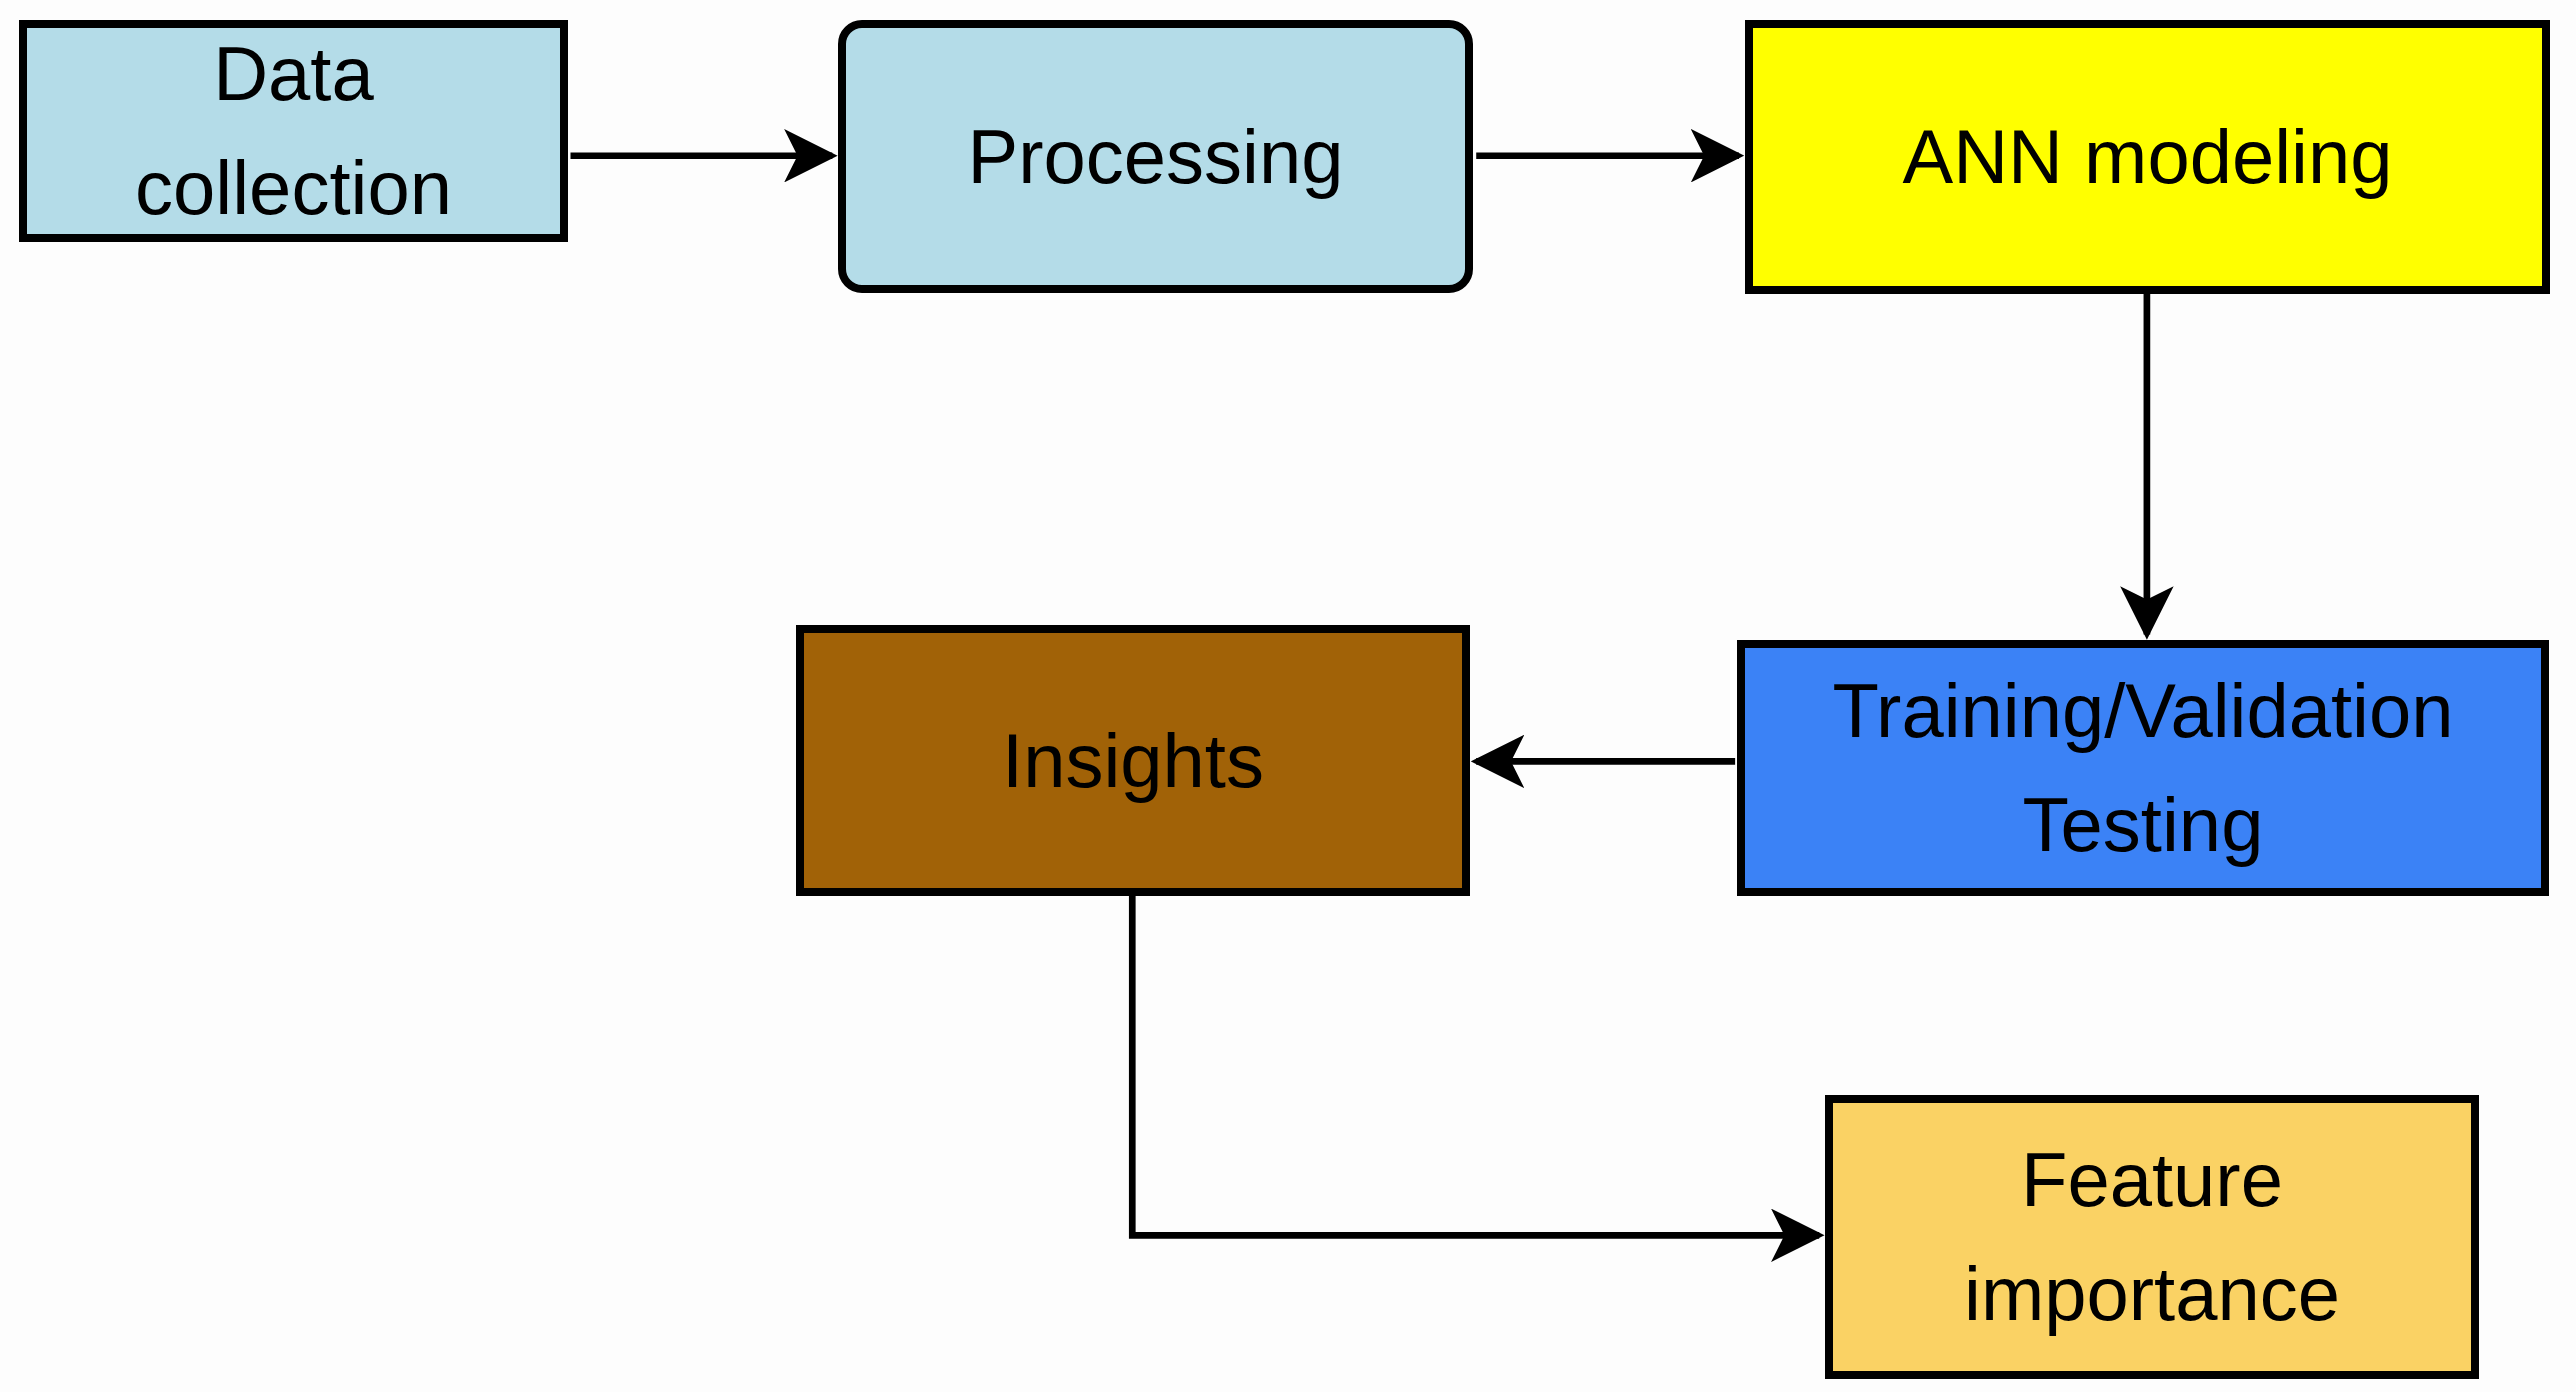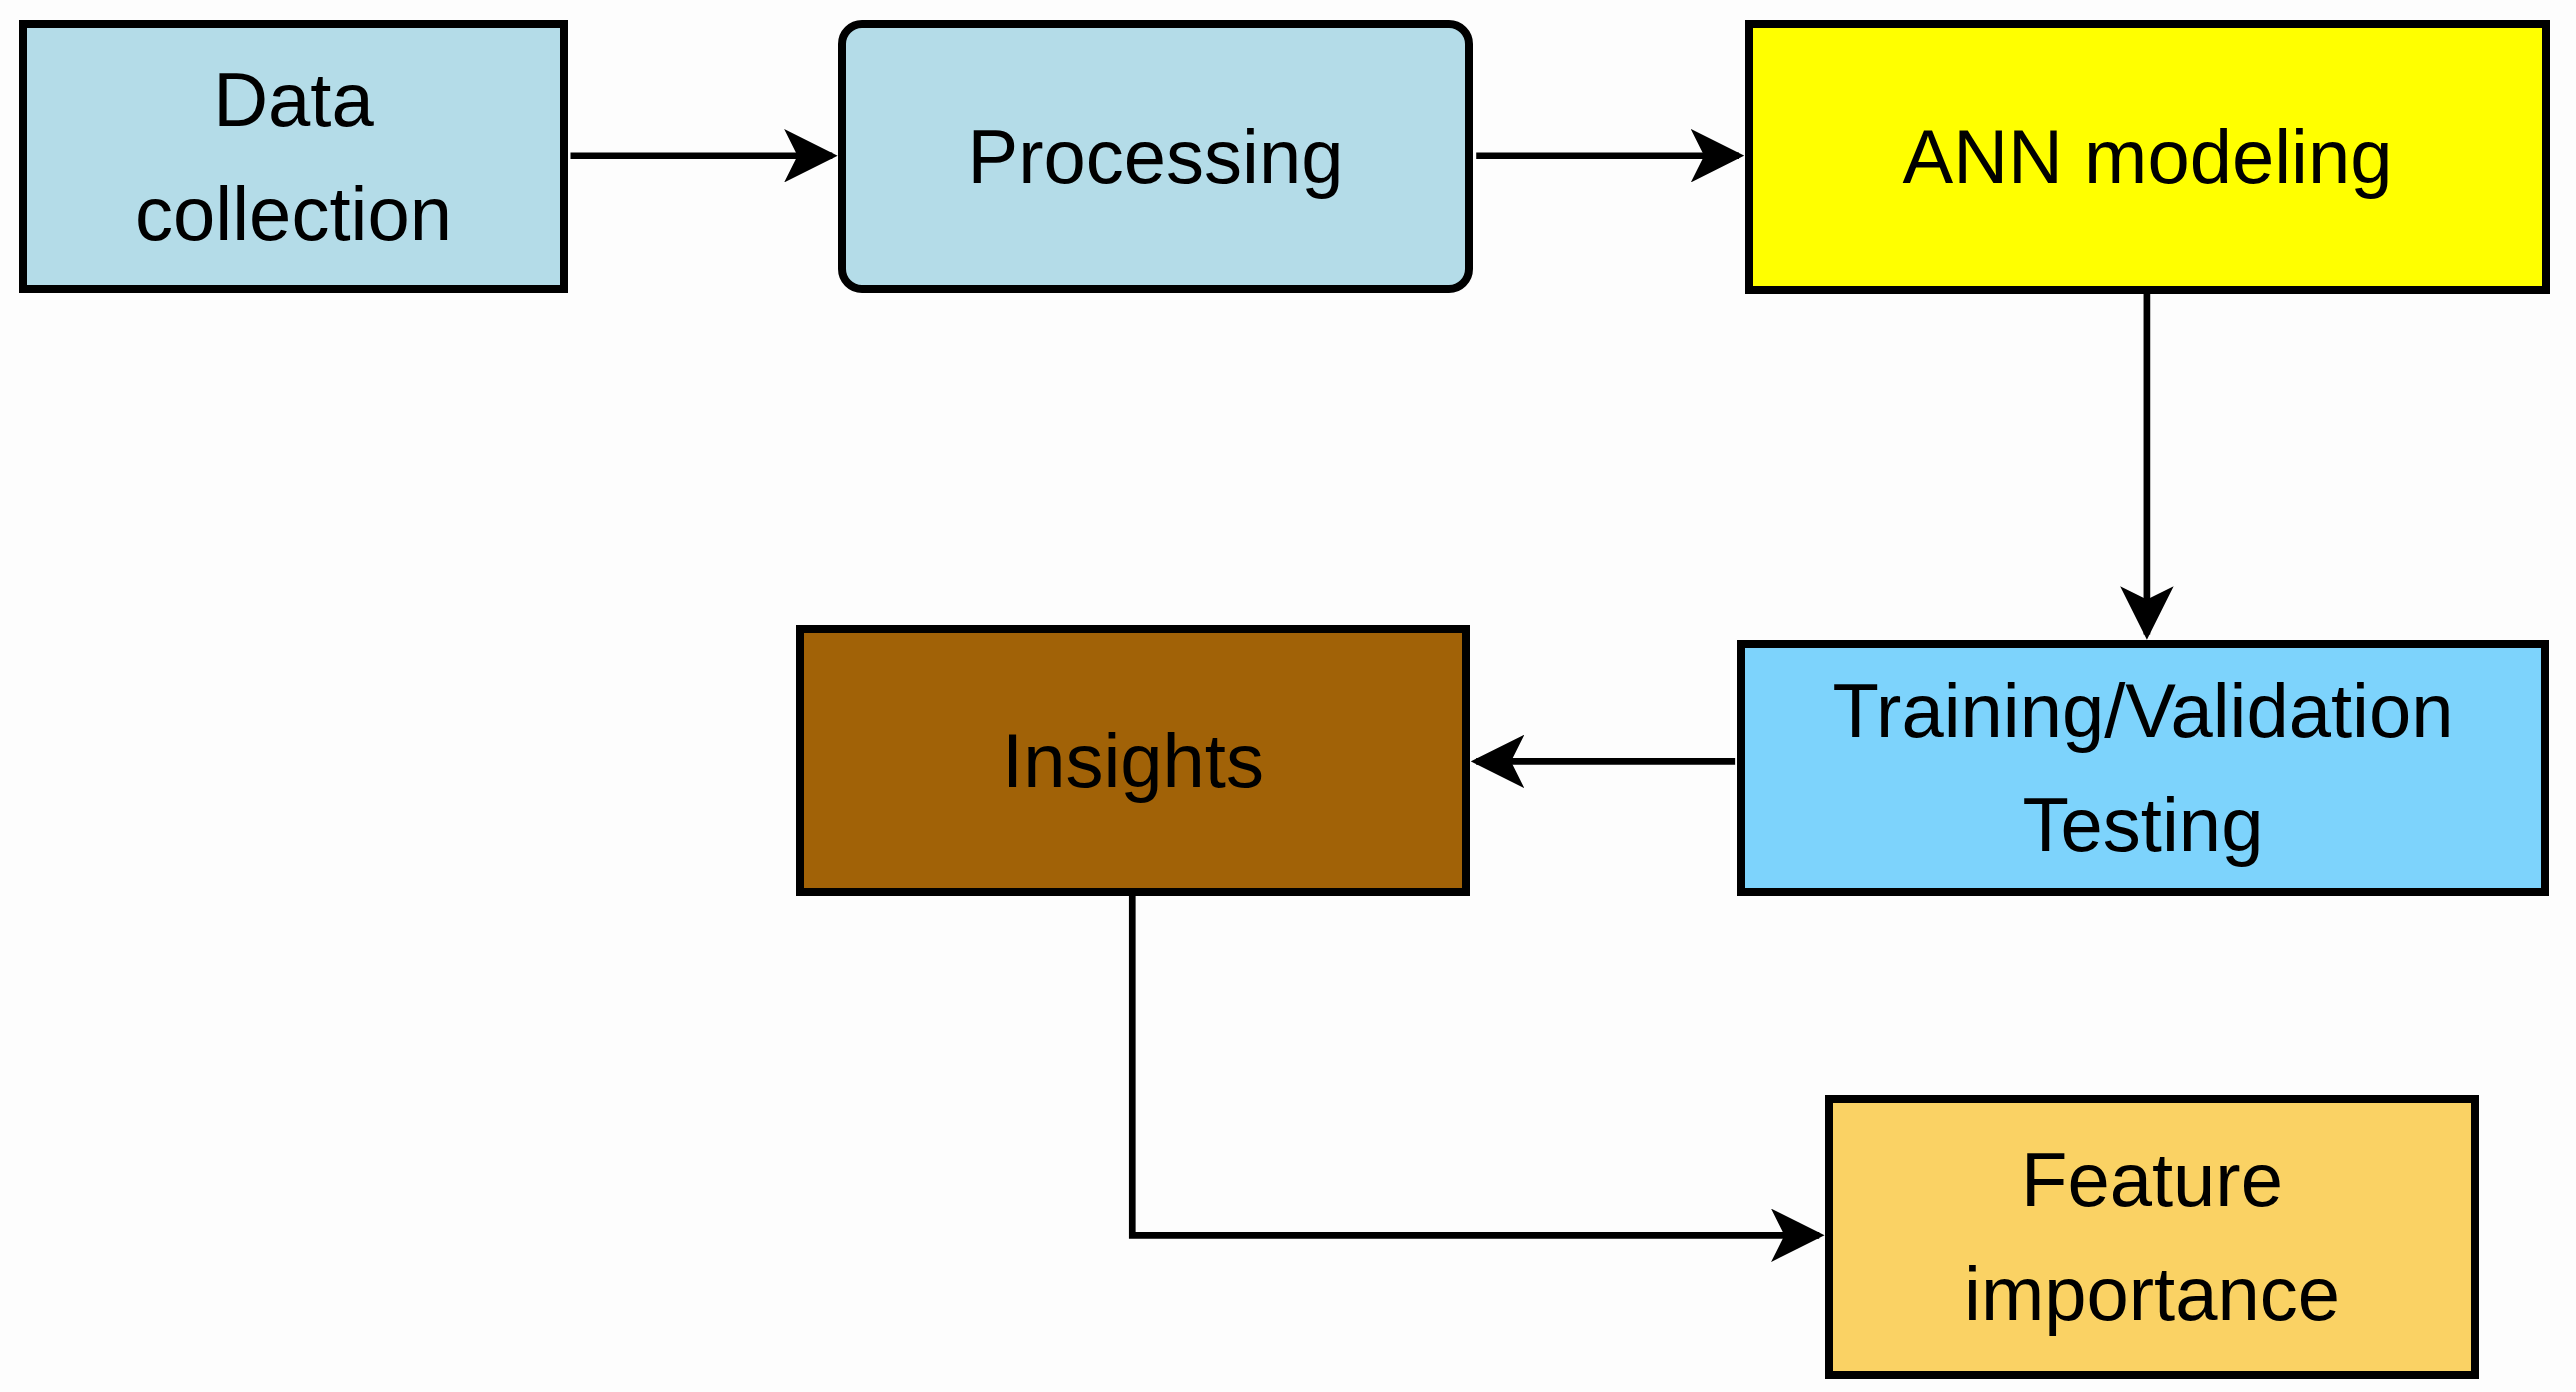--- a/index.html
+++ b/index.html
@@ -31,21 +31,21 @@
     align-items: center;
     justify-content: center;
     text-align: center;
     color: #000000;
     font-size: 76px;
     line-height: 1.5;
     white-space: pre-line;
   }
 
   
-  .node-data-collection           { left:   19px; top:   20px; width:  549px; height: 273px; text-align: center; }
+  .node-data-collection           { left:   19px; top:   20px; width:  549px; height: 222px; text-align: center; }
   .node-processing                { left:  838px; top:   20px; width:  635px; height: 273px; }
   .node-ann-modeling              { left: 1745px; top:   20px; width:  805px; height: 274px; }
   .node-training-validation      { left: 1737px; top:  640px; width:  812px; height: 256px; }
   .node-insights                  { left:  796px; top:  625px; width:  674px; height: 271px; }
   .node-feature-importance        { left: 1825px; top: 1095px; width:  654px; height: 284px; }
 </style>
 </head>
 <body>
 
 <div class="canvas">
@@ -68,21 +68,21 @@
     <path d="M 1185 936 L 1185 1293 L 1904 1293" stroke="#000000" stroke-width="7" fill="none" marker-end="url(#arrowhead)"></path>
   </svg>
 
   <div class="node node-data-collection" style="background-color: rgb(180, 220, 232);">Data
 collection</div>
 
   <div class="node node-processing" style="background-color: rgb(180, 220, 232); border-radius: 24px;">Processing</div>
 
   <div class="node node-ann-modeling" style="background-color: rgb(255, 255, 0);">ANN modeling</div>
 
-  <div class="node node-training-validation" style="background-color: #7dd3fc;">Training/Validation
+  <div class="node node-training-validation" style="background-color: #3b82f6;">Training/Validation
 Testing</div>
 
   <div class="node node-insights" style="background-color: #a16207;">Insights</div>
 
   <div class="node node-feature-importance" style="background-color: rgb(250, 210, 100);">Feature
 importance</div>
 
 </div>
 
 

